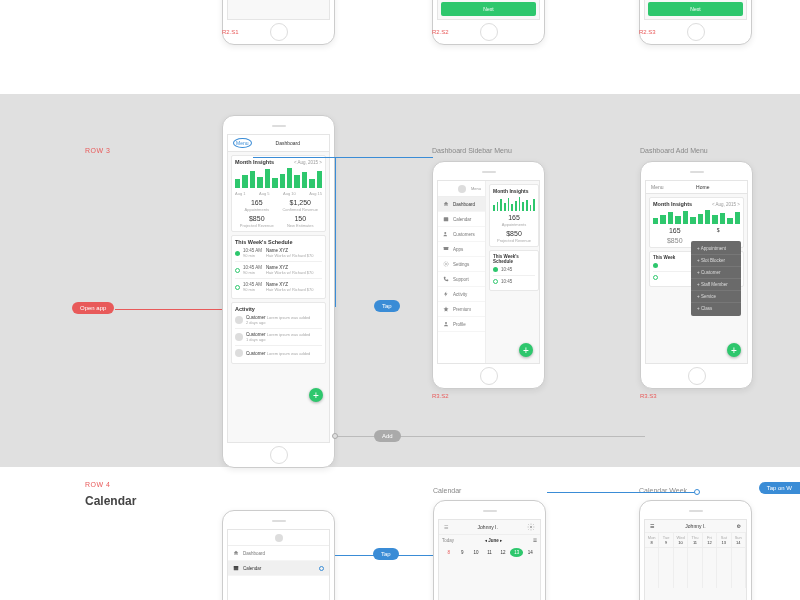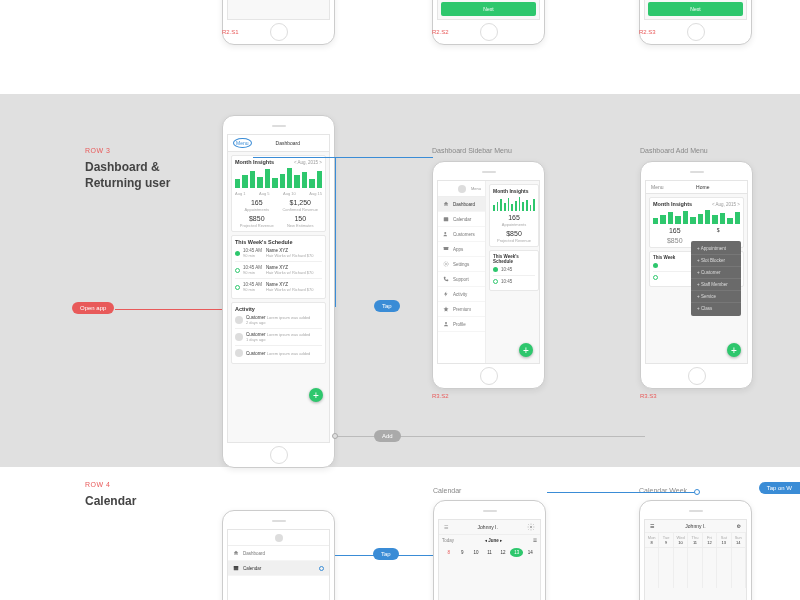--- a/index.html
+++ b/index.html
@@ -87,22 +87,20 @@
     <div class="btn-g">Next</div>
   </div>
   <div class="home"></div>
 </div>
 <div class="r2-label" style="left:639px;top:29px">R2.S3</div>
 
 <div class="band band-gray" style="top:94px;height:373px"></div>
 
 <div class="row-label" style="top:147px">
   <div class="row-tag">ROW 3</div>
-  <div class="row-title" style="white-space:pre-line">Dashboard &amp;
-Returning user</div>
 </div>
 
 <div class="arrow" style="left:115px;top:309px;width:112px"></div>
 <div class="pill" style="left:72px;top:302px">Open app</div>
 
 <div class="phone" style="left:222px;top:115px;width:113px;height:353px">
   <div class="ph-top">
       <div class="speaker"></div>
     </div>
   <div class="screen" style="bottom:24px">

